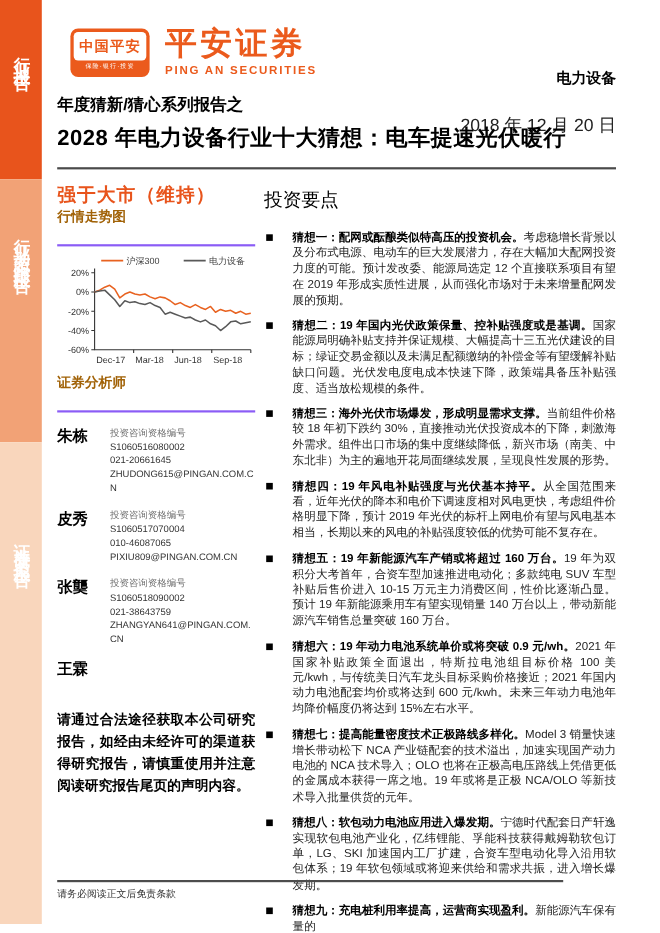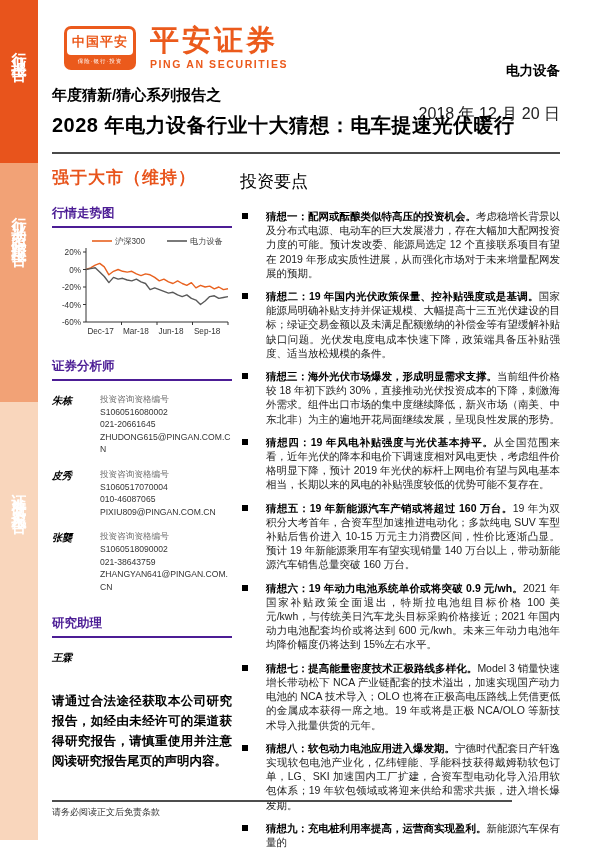--- a/index.html
+++ b/index.html
@@ -21,25 +21,25 @@
   .brand-cn{font-size:29px;font-weight:bold;color:#eb5a1c;letter-spacing:3px;line-height:32px;}
   .brand-en{font-size:10.5px;font-weight:bold;color:#eb5a1c;letter-spacing:1.6px;margin-top:2px;}
   .industry-tag{position:absolute;right:40px;top:62px;font-size:13.5px;font-weight:bold;color:#000;}
   .series-title{position:absolute;left:52px;top:86px;font-size:15px;font-weight:bold;color:#000;}
   .report-date{position:absolute;right:40px;top:104px;font-size:16px;color:#222;}
   .report-title{position:absolute;left:52px;top:112px;width:508px;font-size:20px;font-weight:bold;color:#000;letter-spacing:0.5px;}
   .title-rule{position:absolute;left:52px;top:152px;width:508px;height:2px;background:#4a4a4a;}
 
   
   .left-col{position:absolute;left:52px;top:166px;width:180px;}
-  .rating{color:#e8541c;font-size:17px;font-weight:bold;letter-spacing:1px;margin-bottom:16px;}
-  .sec-head{font-size:12.5px;font-weight:bold;color:#4c1d95;border-bottom:2px solid #4c1d95;padding-bottom:4px;}
-  .chart-wrap{margin:6px 0 16px -2px;}
+  .rating{color:#e8541c;font-size:17px;font-weight:bold;letter-spacing:1px;margin-bottom:0;}
+  .sec-head{font-size:12.5px;font-weight:bold;color:#a16207;border-bottom:2px solid #8b5cf6;padding-bottom:16px;}
+  .chart-wrap{margin:6px 0 1px -2px;}
   .an-block{display:flex;margin-top:12px;}
-  .an-name{width:48px;font-size:10px;font-weight:bold;color:#000;padding-top:1px;font-style:italic;}
+  .an-name{width:48px;font-size:14px;font-weight:bold;color:#000;padding-top:1px;}
   .an-detail{width:132px;}
   .an-line{font-size:8.6px;color:#333;line-height:12.6px;word-break:break-all;}
   .an-line.lbl{color:#6e6e6e;}
   .an-line.blank{height:12.6px;}
   .gap-lg{margin-top:22px;}
   .notice{margin-top:26px;font-size:12.5px;font-weight:bold;color:#000;line-height:20px;text-align:justify;}
 
   
   .main-col{position:absolute;left:240px;top:170px;width:320px;}
   .main-head{font-size:17px;font-weight:normal;color:#000;margin:0 0 16px 0;}
@@ -142,21 +142,20 @@
         <div class="an-name">张龑</div>
         <div class="an-detail">
           <div class="an-line lbl">投资咨询资格编号</div>
           <div class="an-line">S1060518090002</div>
           <div class="an-line">021-38643759</div>
           <div class="an-line">ZHANGYAN641@PINGAN.COM.CN</div>
         </div>
       </div>
     </div>
 
-  <div class="sec-head gap-lg">研究助理</div>
   <div id="assistants">
       <div class="an-block">
         <div class="an-name">王霖</div>
       </div>
     </div>
 
   <div class="notice">请通过合法途径获取本公司研究报告，如经由未经许可的渠道获得研究报告，请慎重使用并注意阅读研究报告尾页的声明内容。</div>
 </div>
 
 <div class="main-col">

